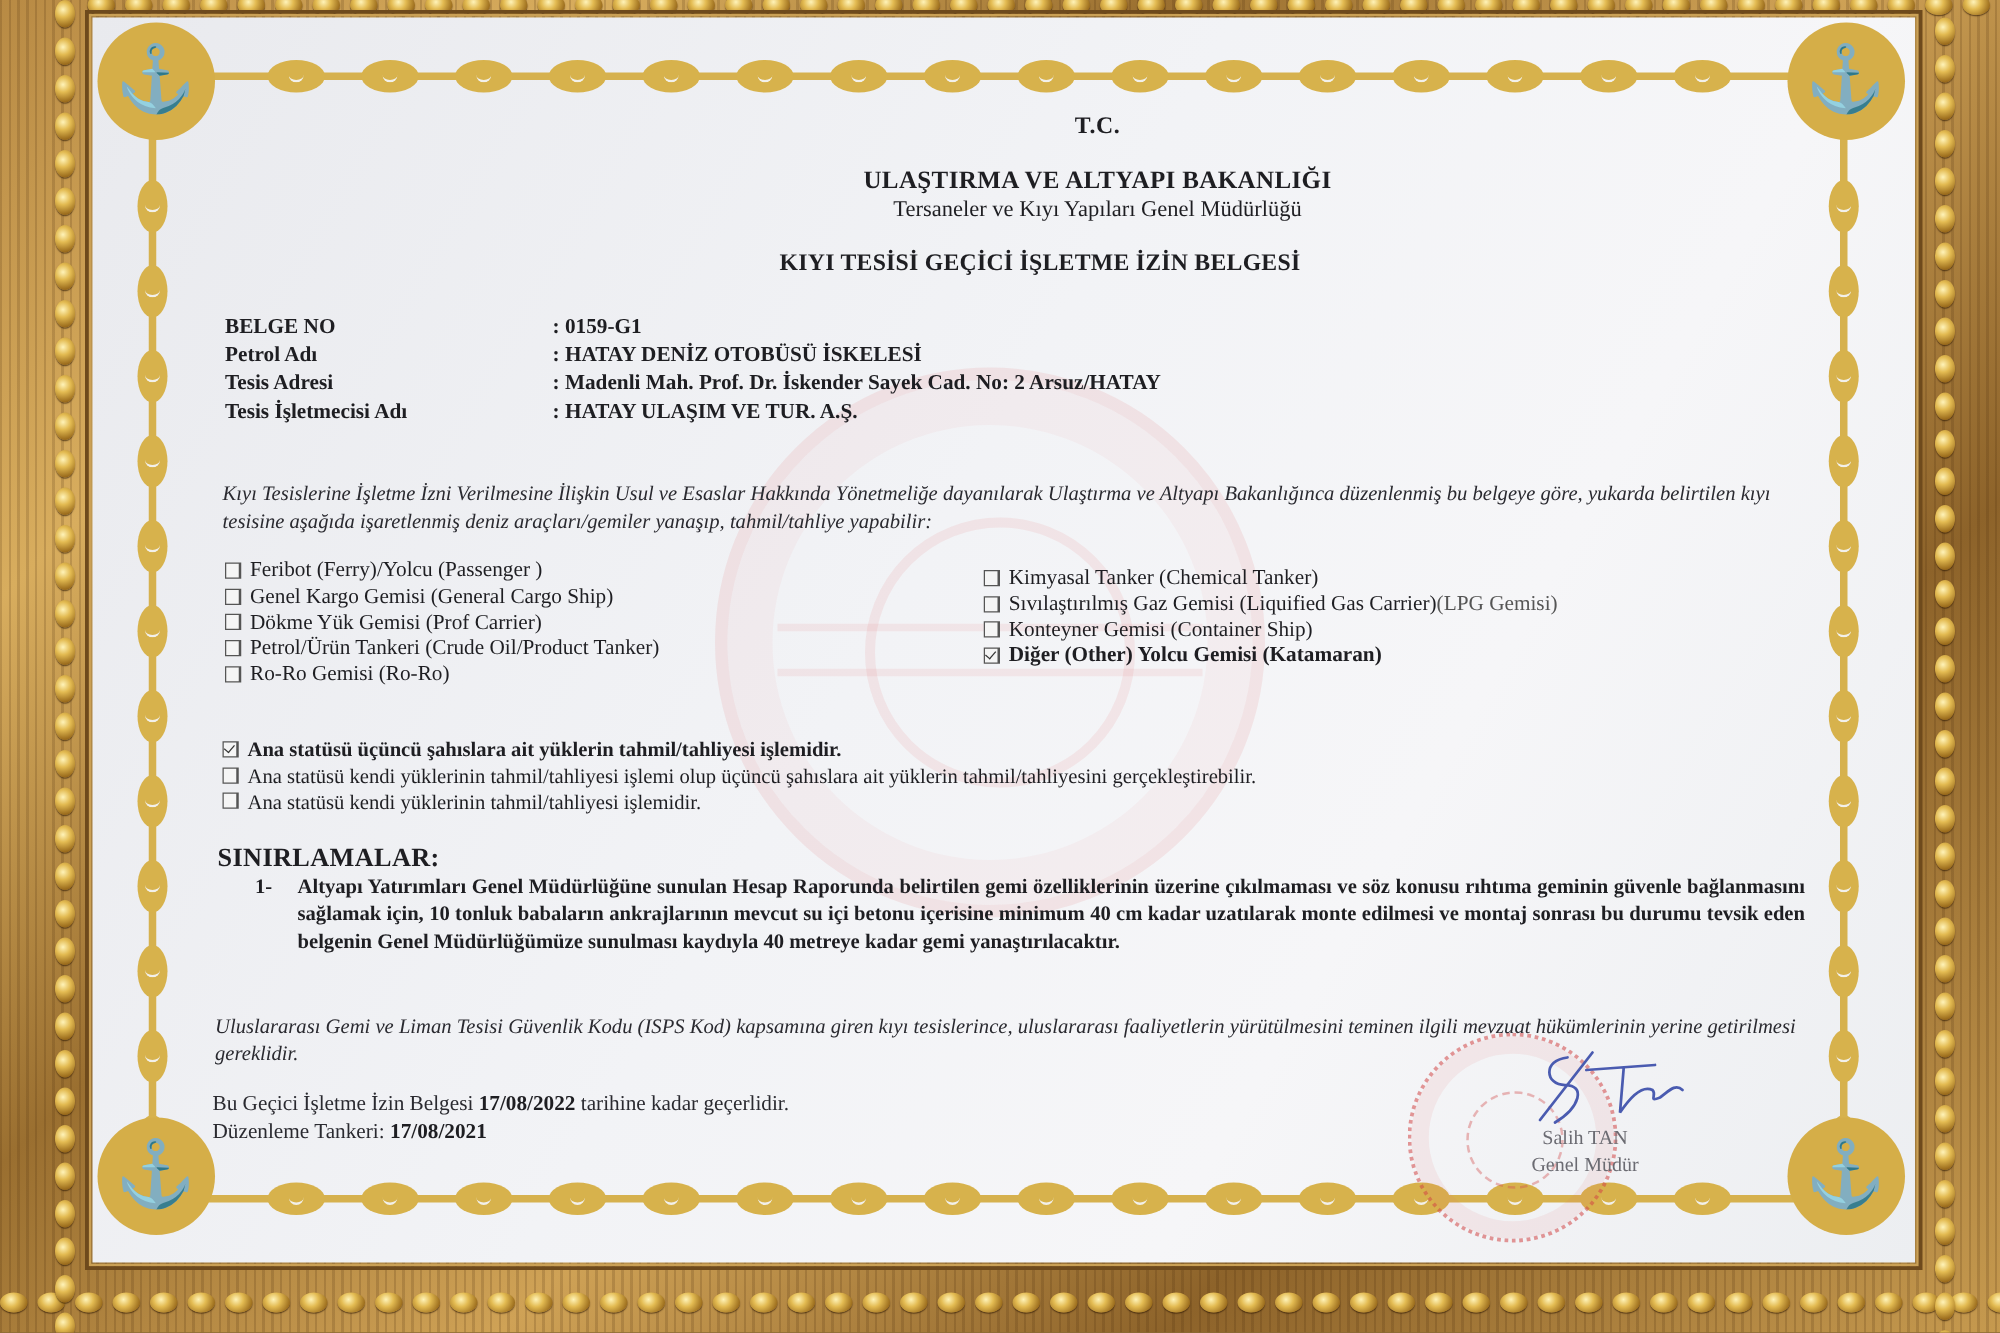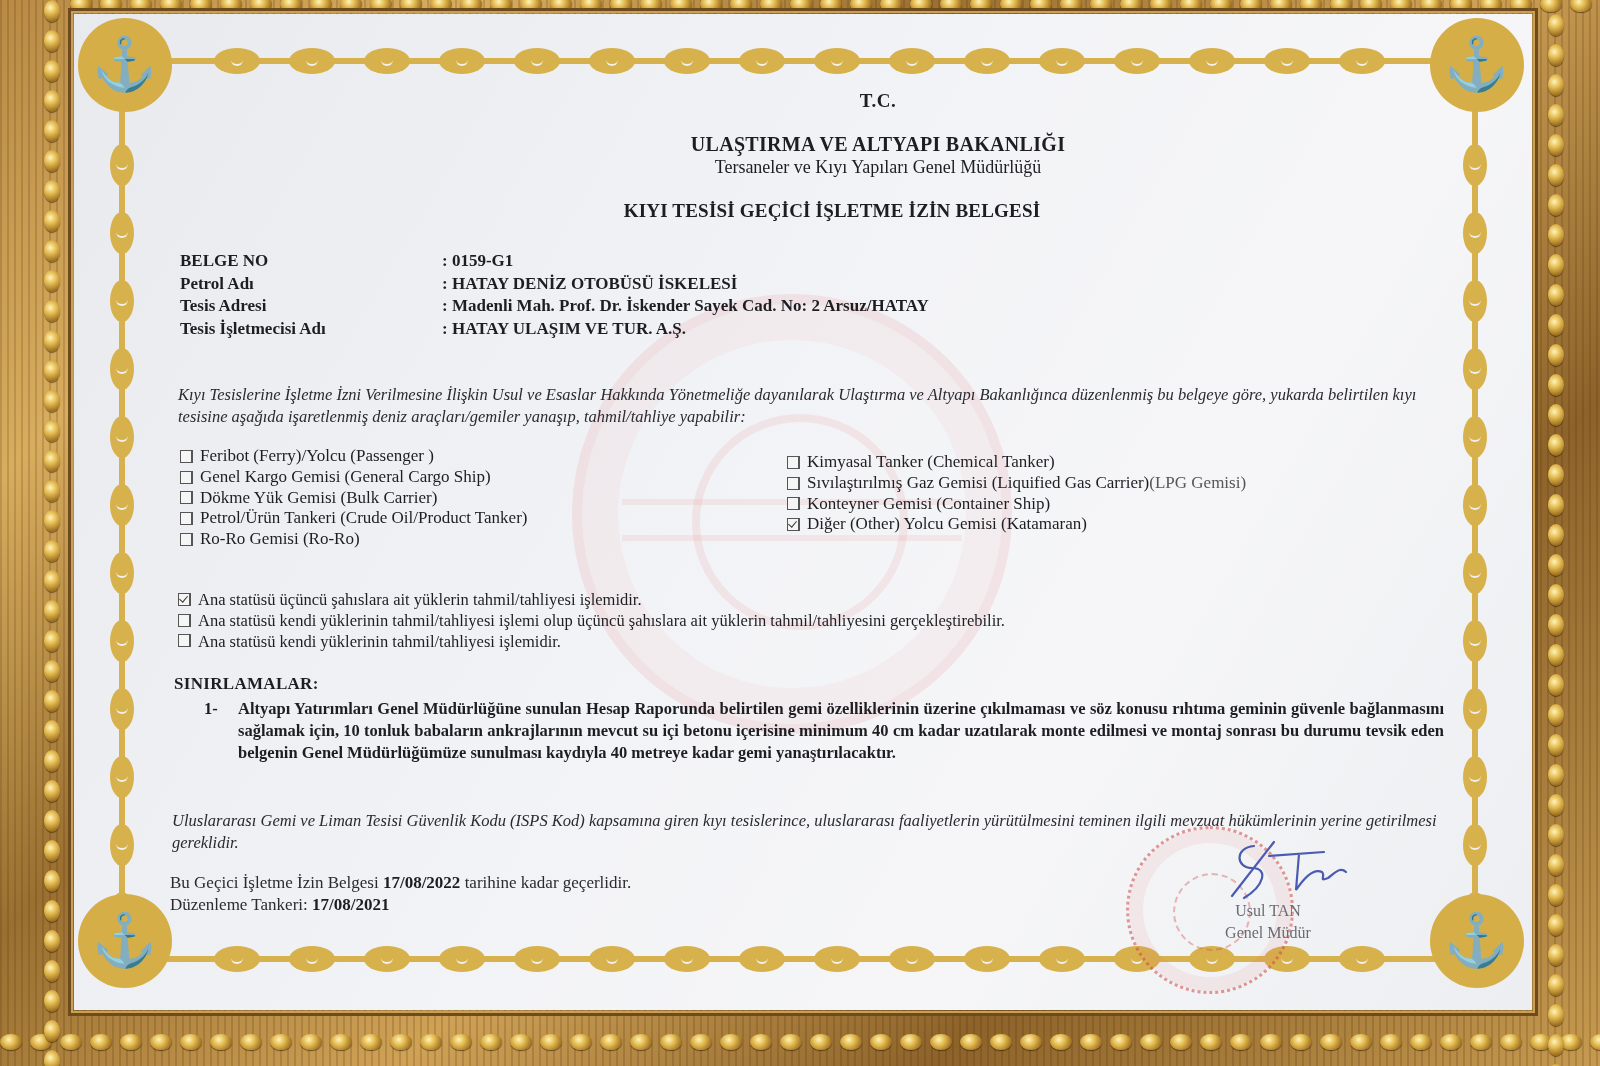--- a/index.html
+++ b/index.html
@@ -95,26 +95,26 @@
     .check-item { display: flex; align-items: center; height: 20.8px; white-space: nowrap; }
     .cb {
       display: inline-block; width: 13px; height: 13px; border: 1.5px solid #555;
       border-right-width: 2.5px; margin-right: 7px; position: relative; background: #f5f5f5;
       flex: 0 0 auto;
     }
     .cb.checked::after {
       content: ""; position: absolute; left: 2px; top: 0px; width: 4px; height: 7px;
       border: solid #333; border-width: 0 1.6px 1.6px 0; transform: rotate(40deg);
     }
-    .bold { font-weight: normal; }
+    .bold { font-weight: bold; }
     .grey-tail { color: #555; }
 
     .status-list { position: absolute; left: 104px; top: 575px; font-size: 16.5px; line-height: 21px; }
 
-    .limits-title { position: absolute; left: 100px; top: 660px; font-size: 17px; font-weight: bold; letter-spacing: 0.3px; }
+    .limits-title { position: absolute; left: 100px; top: 660px; font-size: 21px; font-weight: bold; letter-spacing: 0.3px; }
     .limits {
       position: absolute; left: 130px; top: 684px; width: 1240px; display: flex;
       font-size: 16.5px; font-weight: bold; line-height: 22px;
     }
     .limits .num { width: 34px; flex: 0 0 auto; }
     .limits .txt { text-align: justify; width: 1206px; }
 
     .isps {
       position: absolute; left: 98px; top: 796px; width: 1280px;
       font-size: 16.5px; font-style: italic; line-height: 22px; color: #2a2a30;
@@ -439,21 +439,21 @@
     <div class="check-item">
       <span class="cb"></span>
       <span>Feribot (Ferry)/Yolcu (Passenger )</span>
     </div>
     <div class="check-item">
       <span class="cb"></span>
       <span>Genel Kargo Gemisi (General Cargo Ship)</span>
     </div>
     <div class="check-item">
       <span class="cb"></span>
-      <span>Dökme Yük Gemisi (Bulk Carrier)</span>
+      <span>Dökme Yük Gemisi (Prof Carrier)</span>
     </div>
     <div class="check-item">
       <span class="cb"></span>
       <span>Petrol/Ürün Tankeri (Crude Oil/Product Tanker)</span>
     </div>
     <div class="check-item">
       <span class="cb"></span>
       <span>Ro-Ro Gemisi (Ro-Ro)</span>
     </div>
   </div>
@@ -508,16 +508,16 @@
     <div>
       <span>Düzenleme Tankeri: </span><b>17/08/2021</b>
     </div>
   </div>
 
   <div class="stamp"></div>
   <svg class="signature" viewBox="0 0 150 70">
     <path d="M40 8 C 20 10, 22 30, 38 30 C 55 30, 50 48, 30 60 M 18 58 L 60 4 M 55 18 L 110 14 M 85 16 L 82 52 C 90 40, 100 30, 108 34 C 112 38, 104 44, 114 40 C 120 36, 126 28, 132 34" fill="none" stroke="#4a5bb0" stroke-width="2.2" stroke-linecap="round"></path>
   </svg>
   <div class="signer">
-    <div>Usul TAN</div>
+    <div>Salih TAN</div>
     <div>Genel Müdür</div>
   </div>
 </div>
 
 </body></html>

